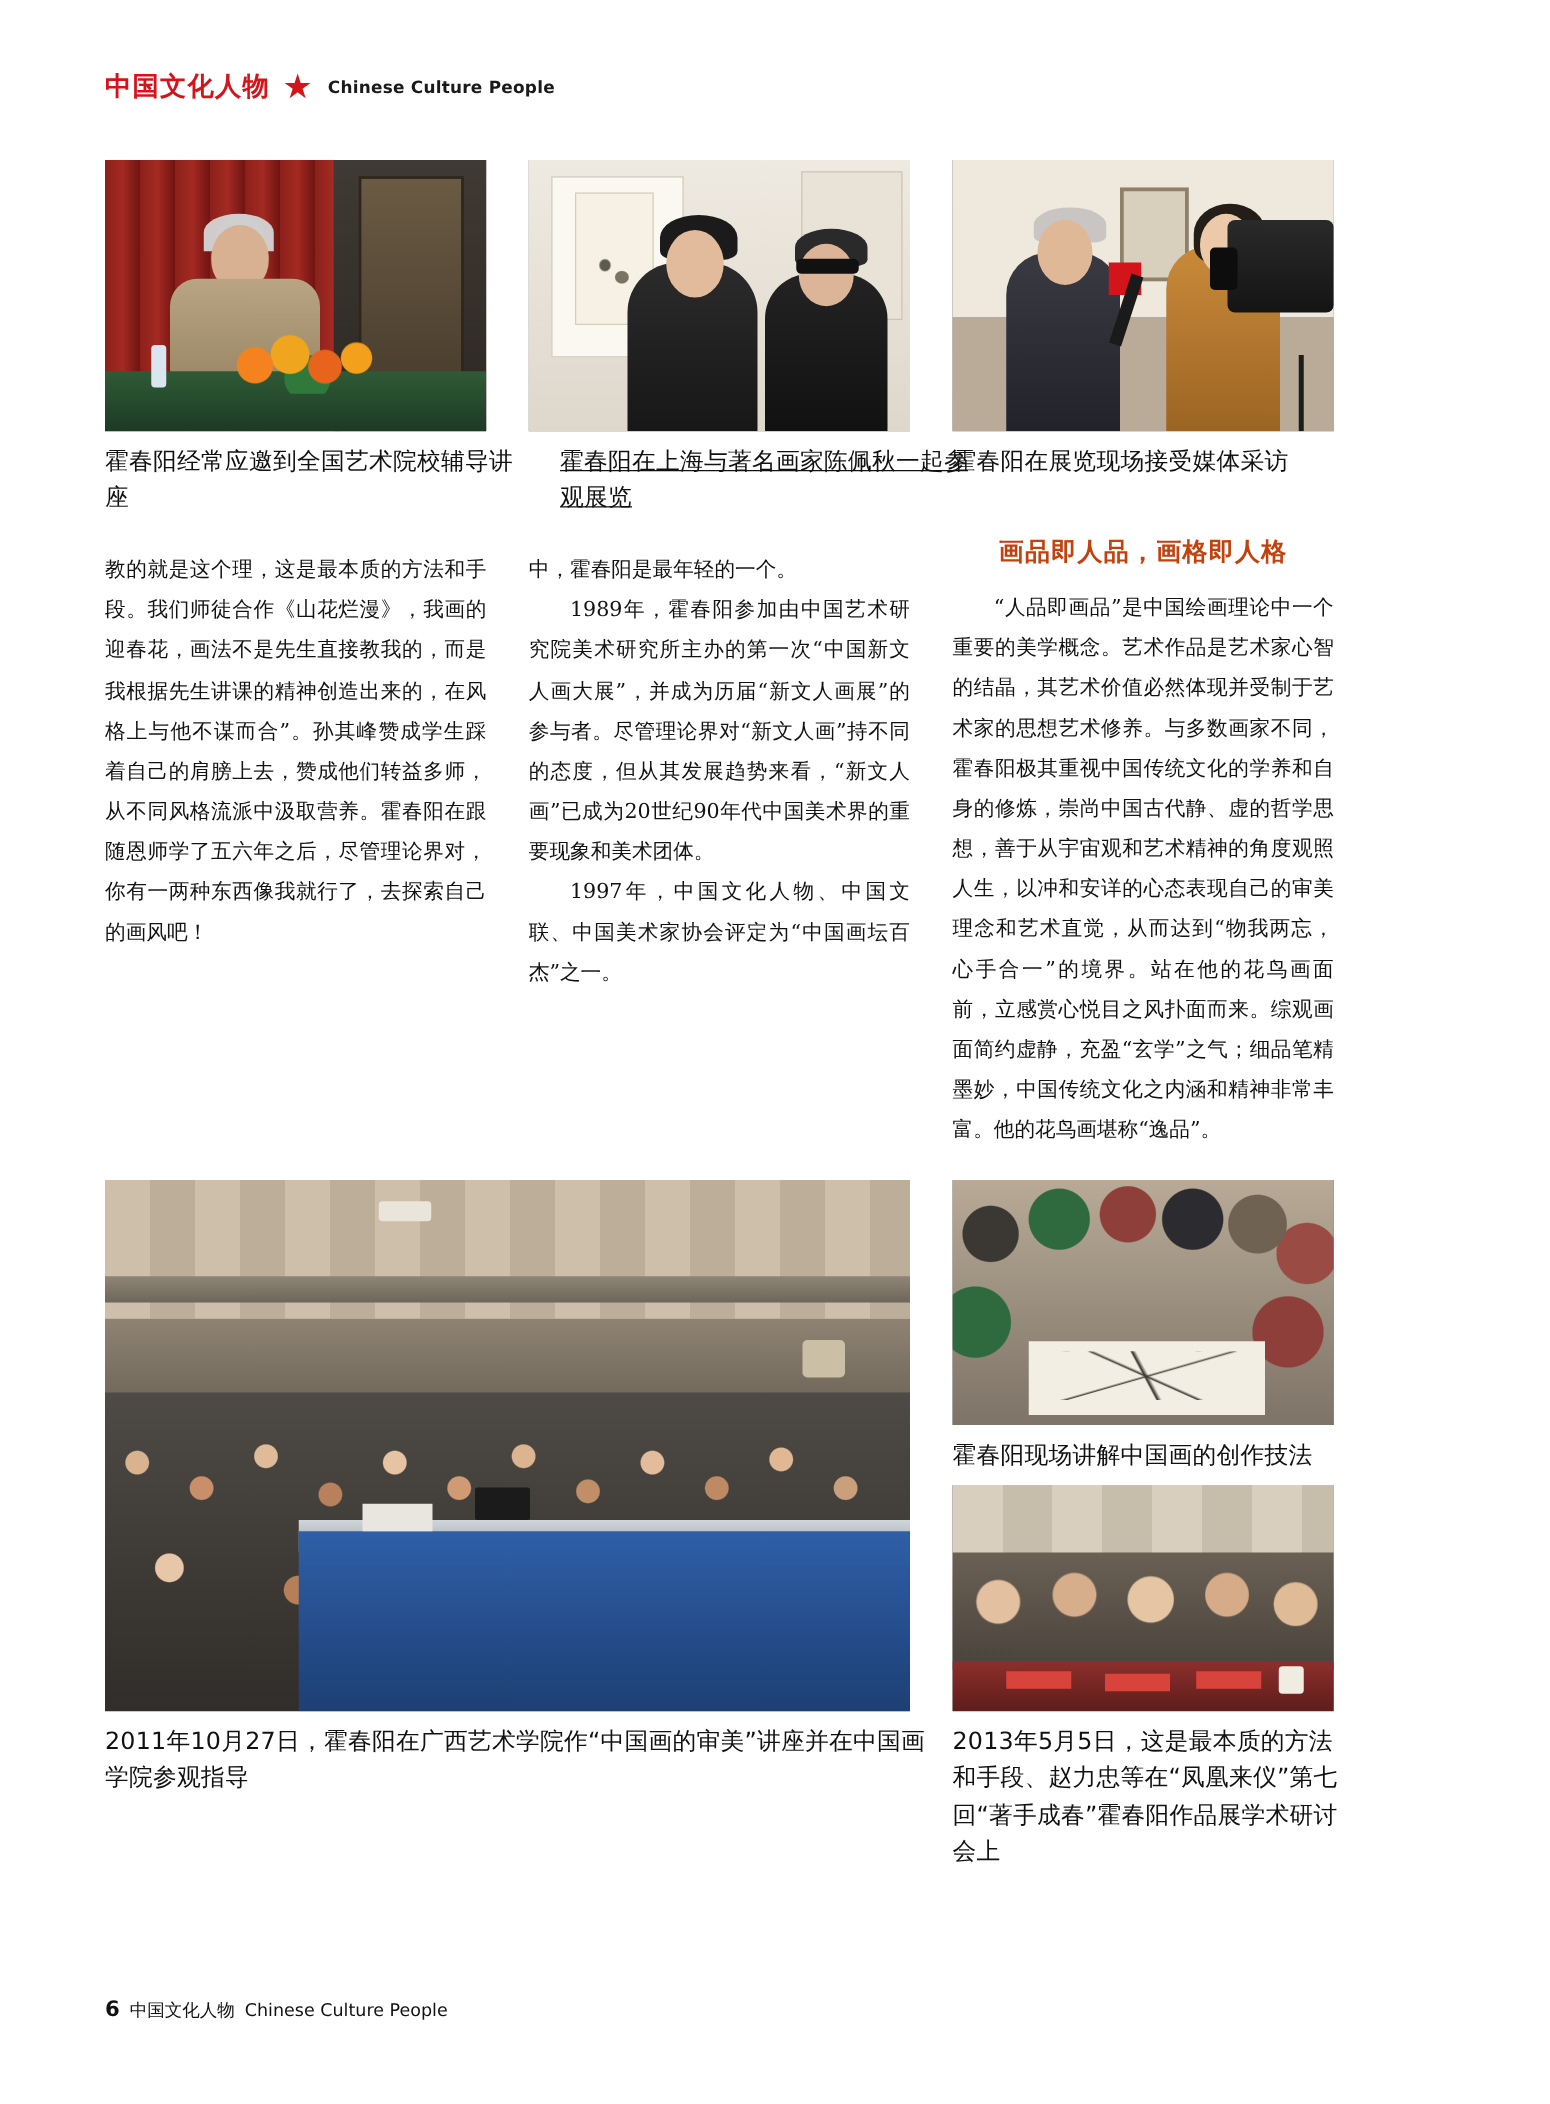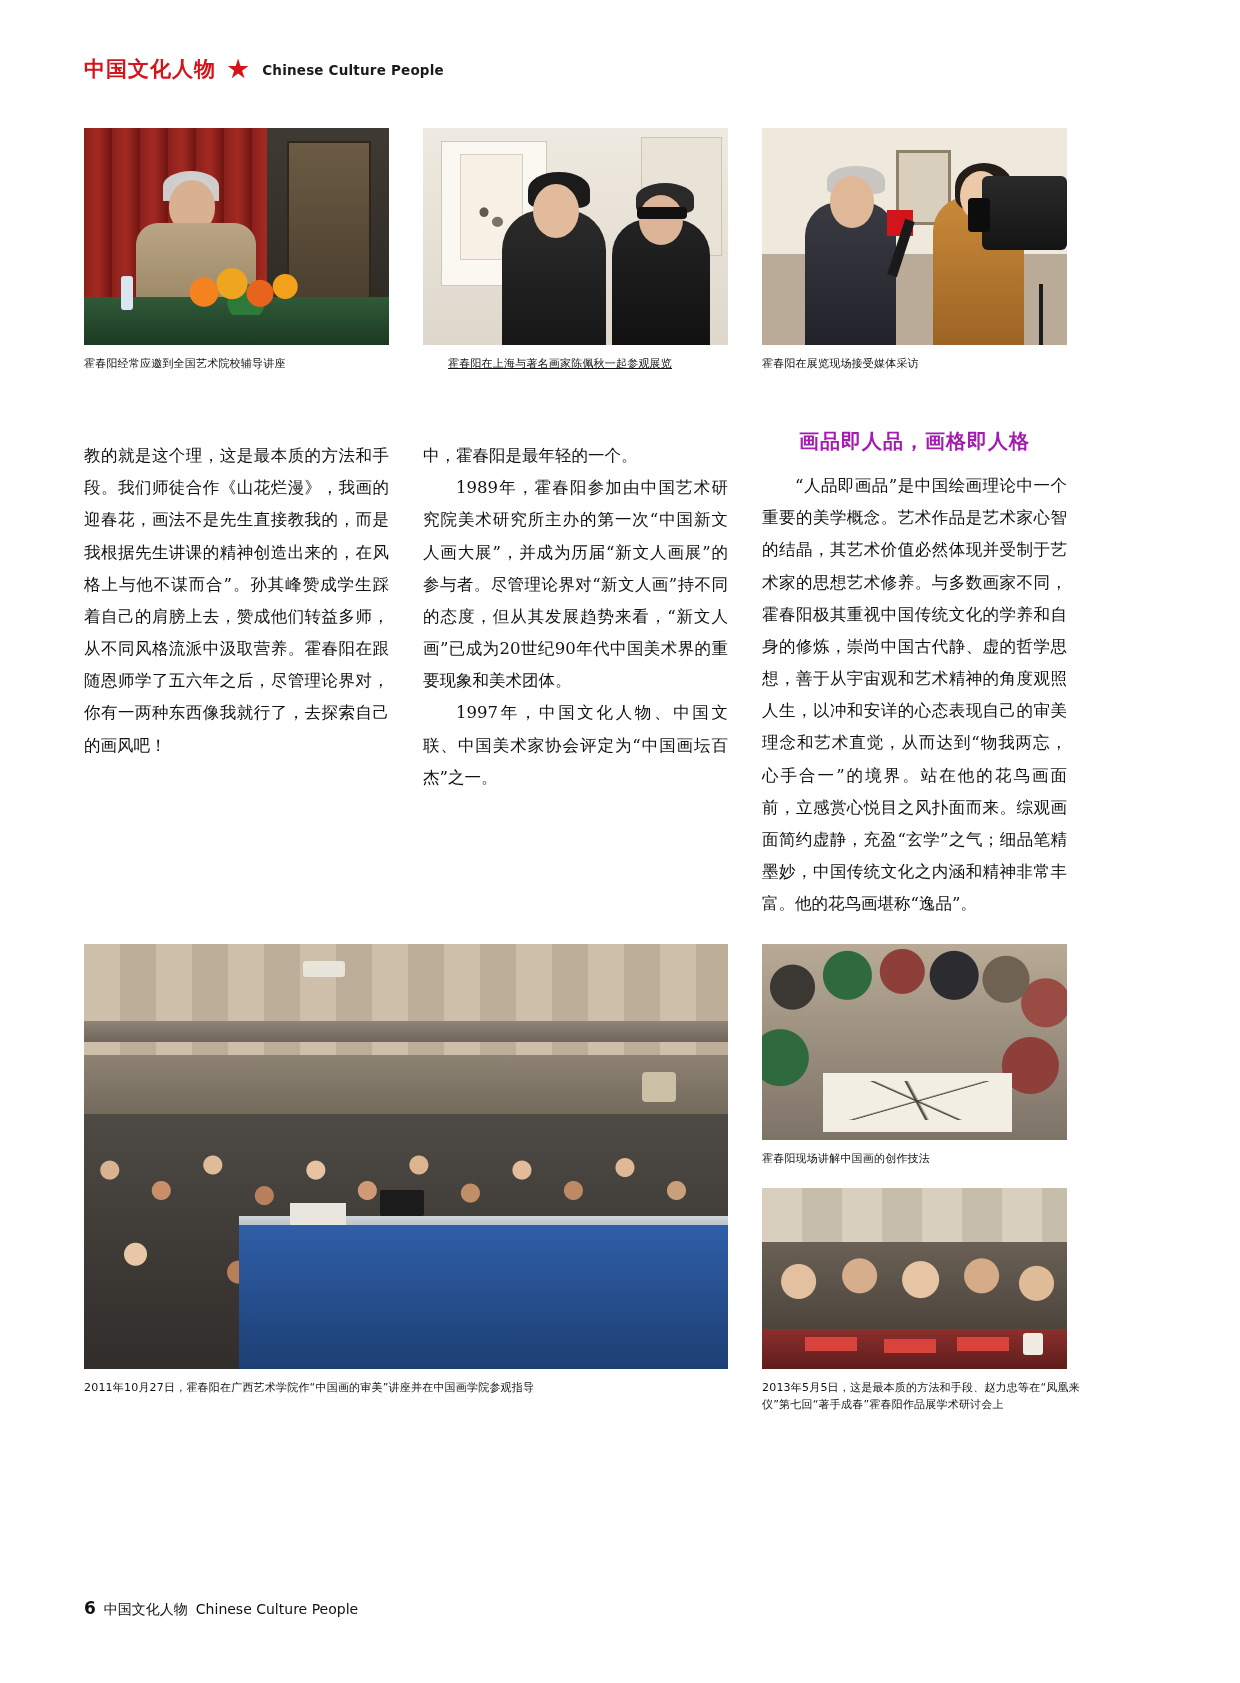--- a/index.html
+++ b/index.html
@@ -58,21 +58,21 @@
     overflow: hidden;
     background: #6d6d6d;
   }
   .photo .inner {
     position: absolute;
     inset: 0;
   }
   .caption {
     position: absolute;
     font-family: "DejaVu Sans", sans-serif;
-    font-size: 11px;
+    font-size: 19px;
     line-height: 1.55;
     color: #111;
     letter-spacing: 0.2px;
   }
 
   
   #photo-lecture   { left: 84px;  top: 128px; width: 305px; height: 217px; }
   #photo-shanghai  { left: 423px; top: 128px; width: 305px; height: 217px; }
   #photo-interview { left: 762px; top: 128px; width: 305px; height: 217px; }
 
@@ -101,21 +101,21 @@
   .section-title {
     position: absolute;
     left: 762px;
     top: 428px;
     width: 305px;
     text-align: center;
     font-family: "DejaVu Sans", sans-serif;
     font-weight: bold;
     font-size: 20px;
     letter-spacing: 1px;
-    color: #a21caf;
+    color: #c2410c;
   }
 
   
   #photo-audience  { left: 84px;  top: 944px; width: 644px; height: 425px; }
   #photo-demo      { left: 762px; top: 944px; width: 305px; height: 196px; }
   #photo-seminar   { left: 762px; top: 1188px; width: 305px; height: 181px; }
 
   #caption-audience { left: 84px;  top: 1379px; width: 660px; }
   #caption-demo     { left: 762px; top: 1150px; width: 320px; }
   #caption-seminar  { left: 762px; top: 1379px; width: 320px; }

